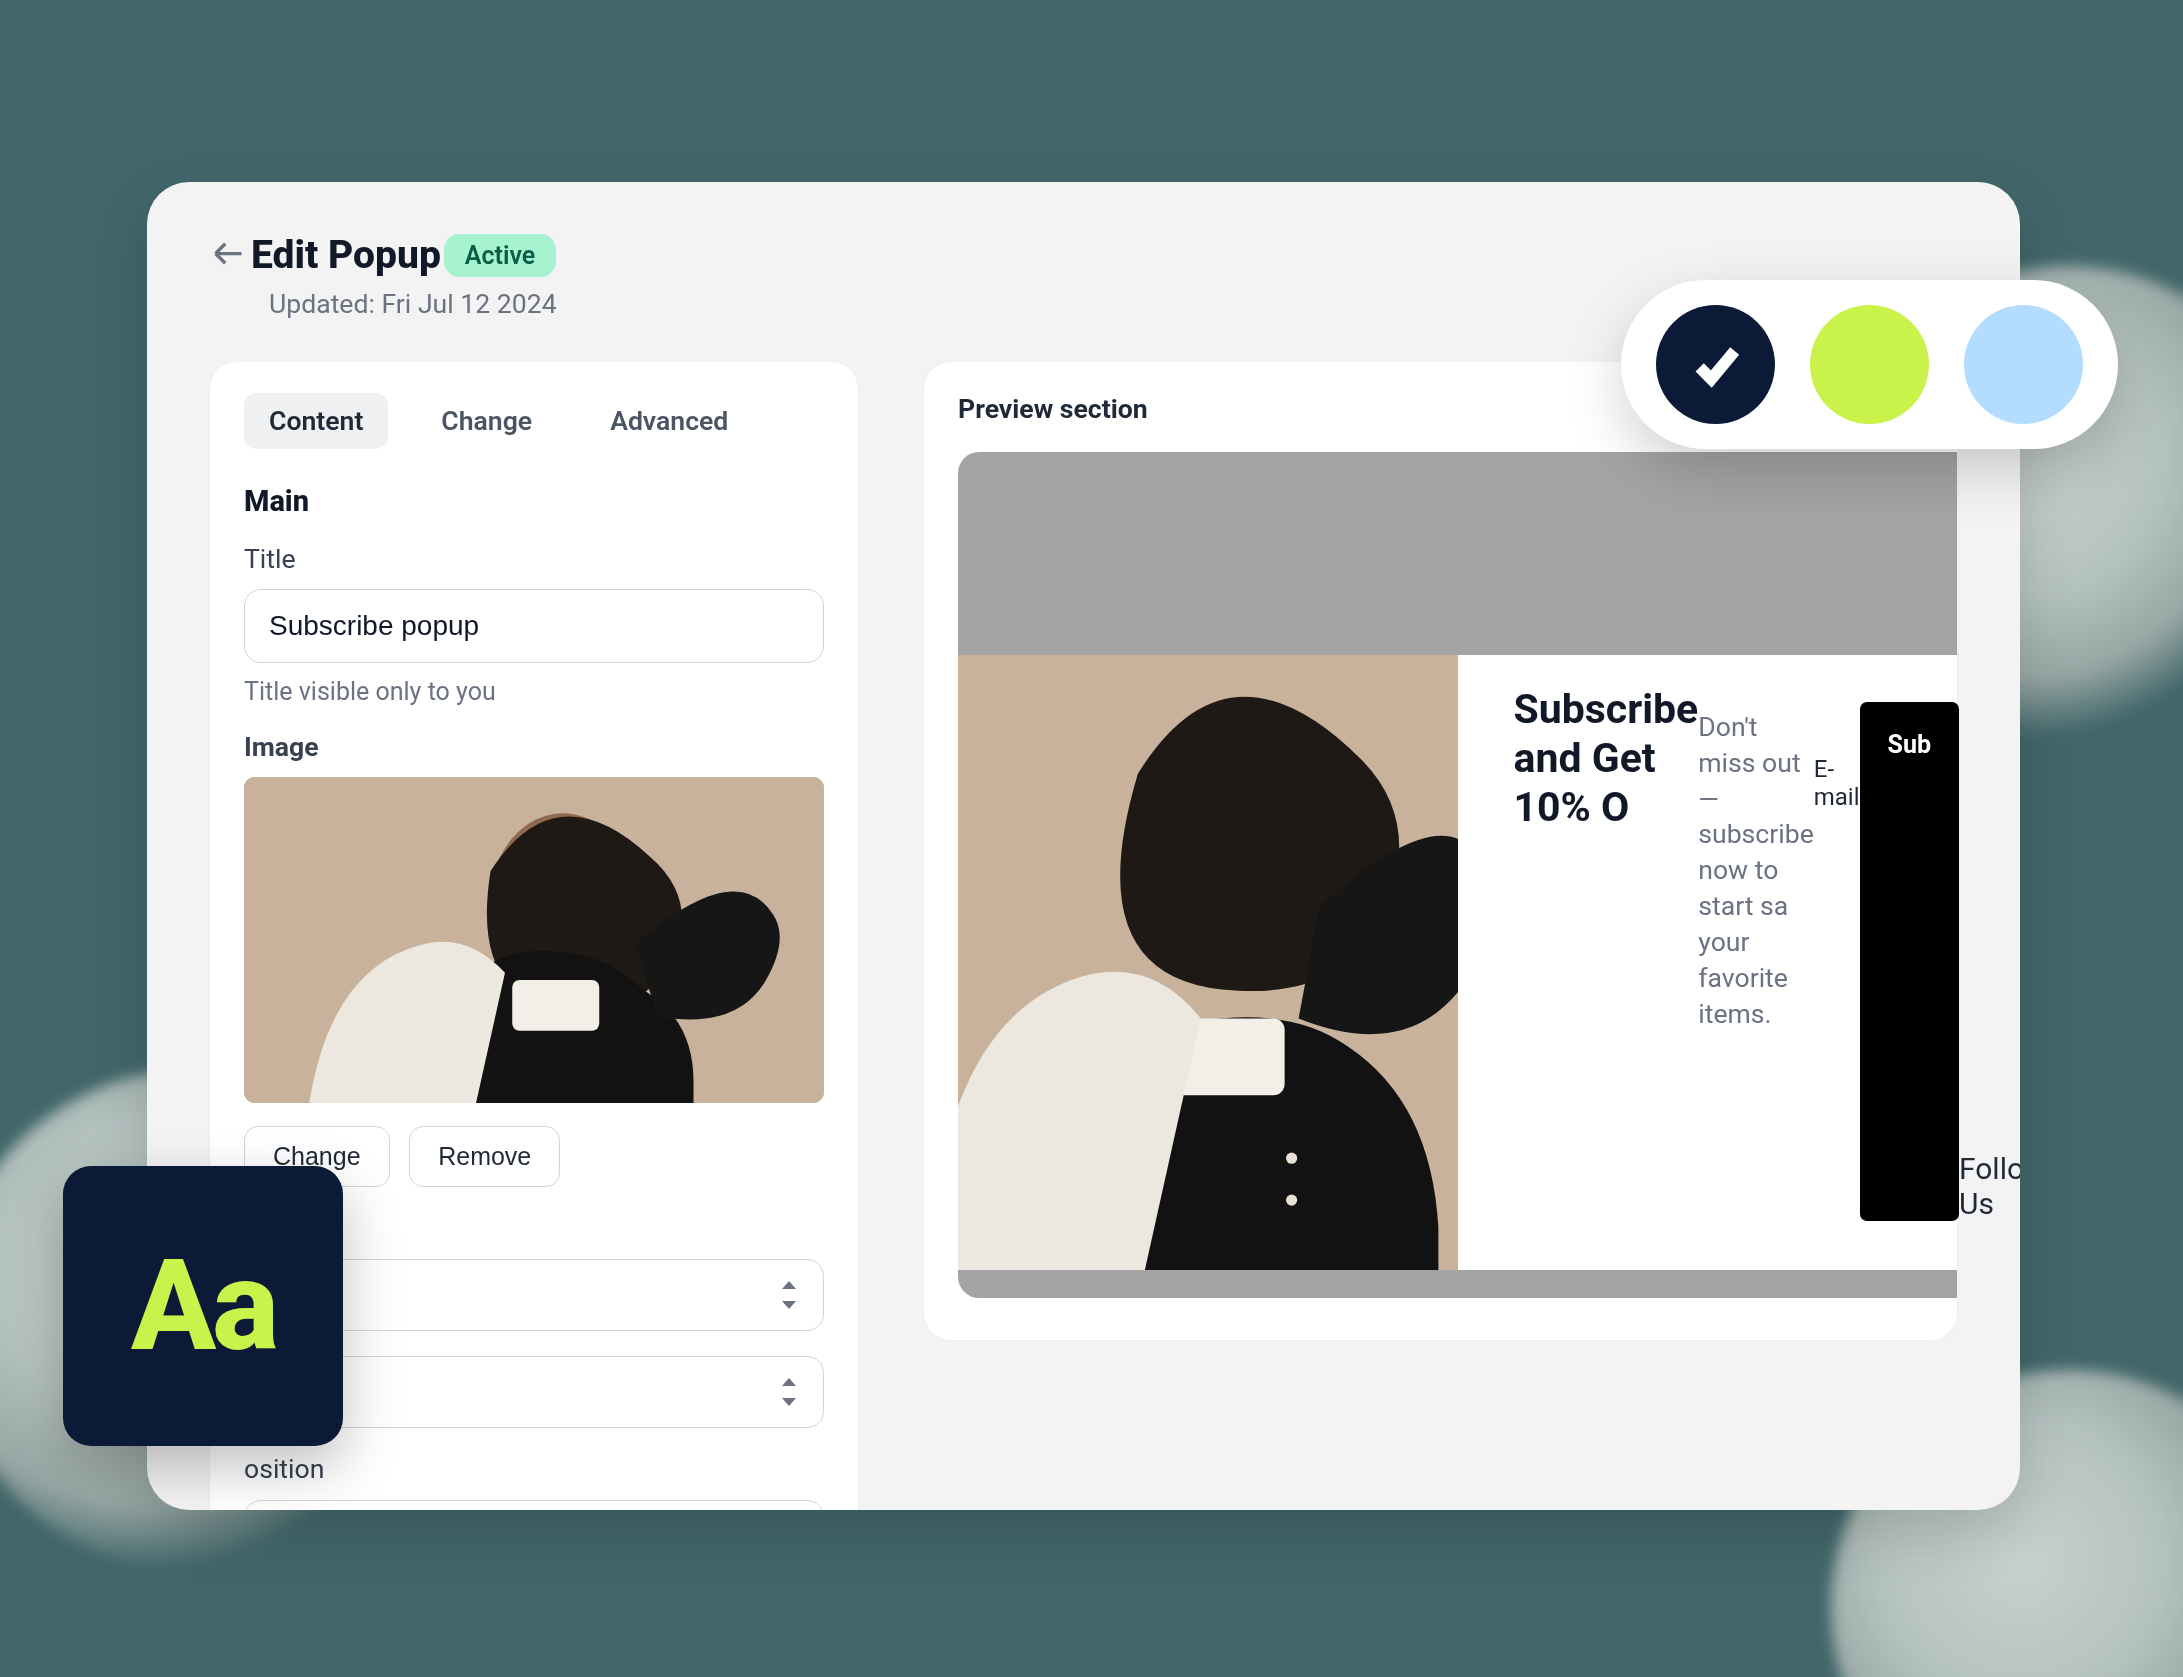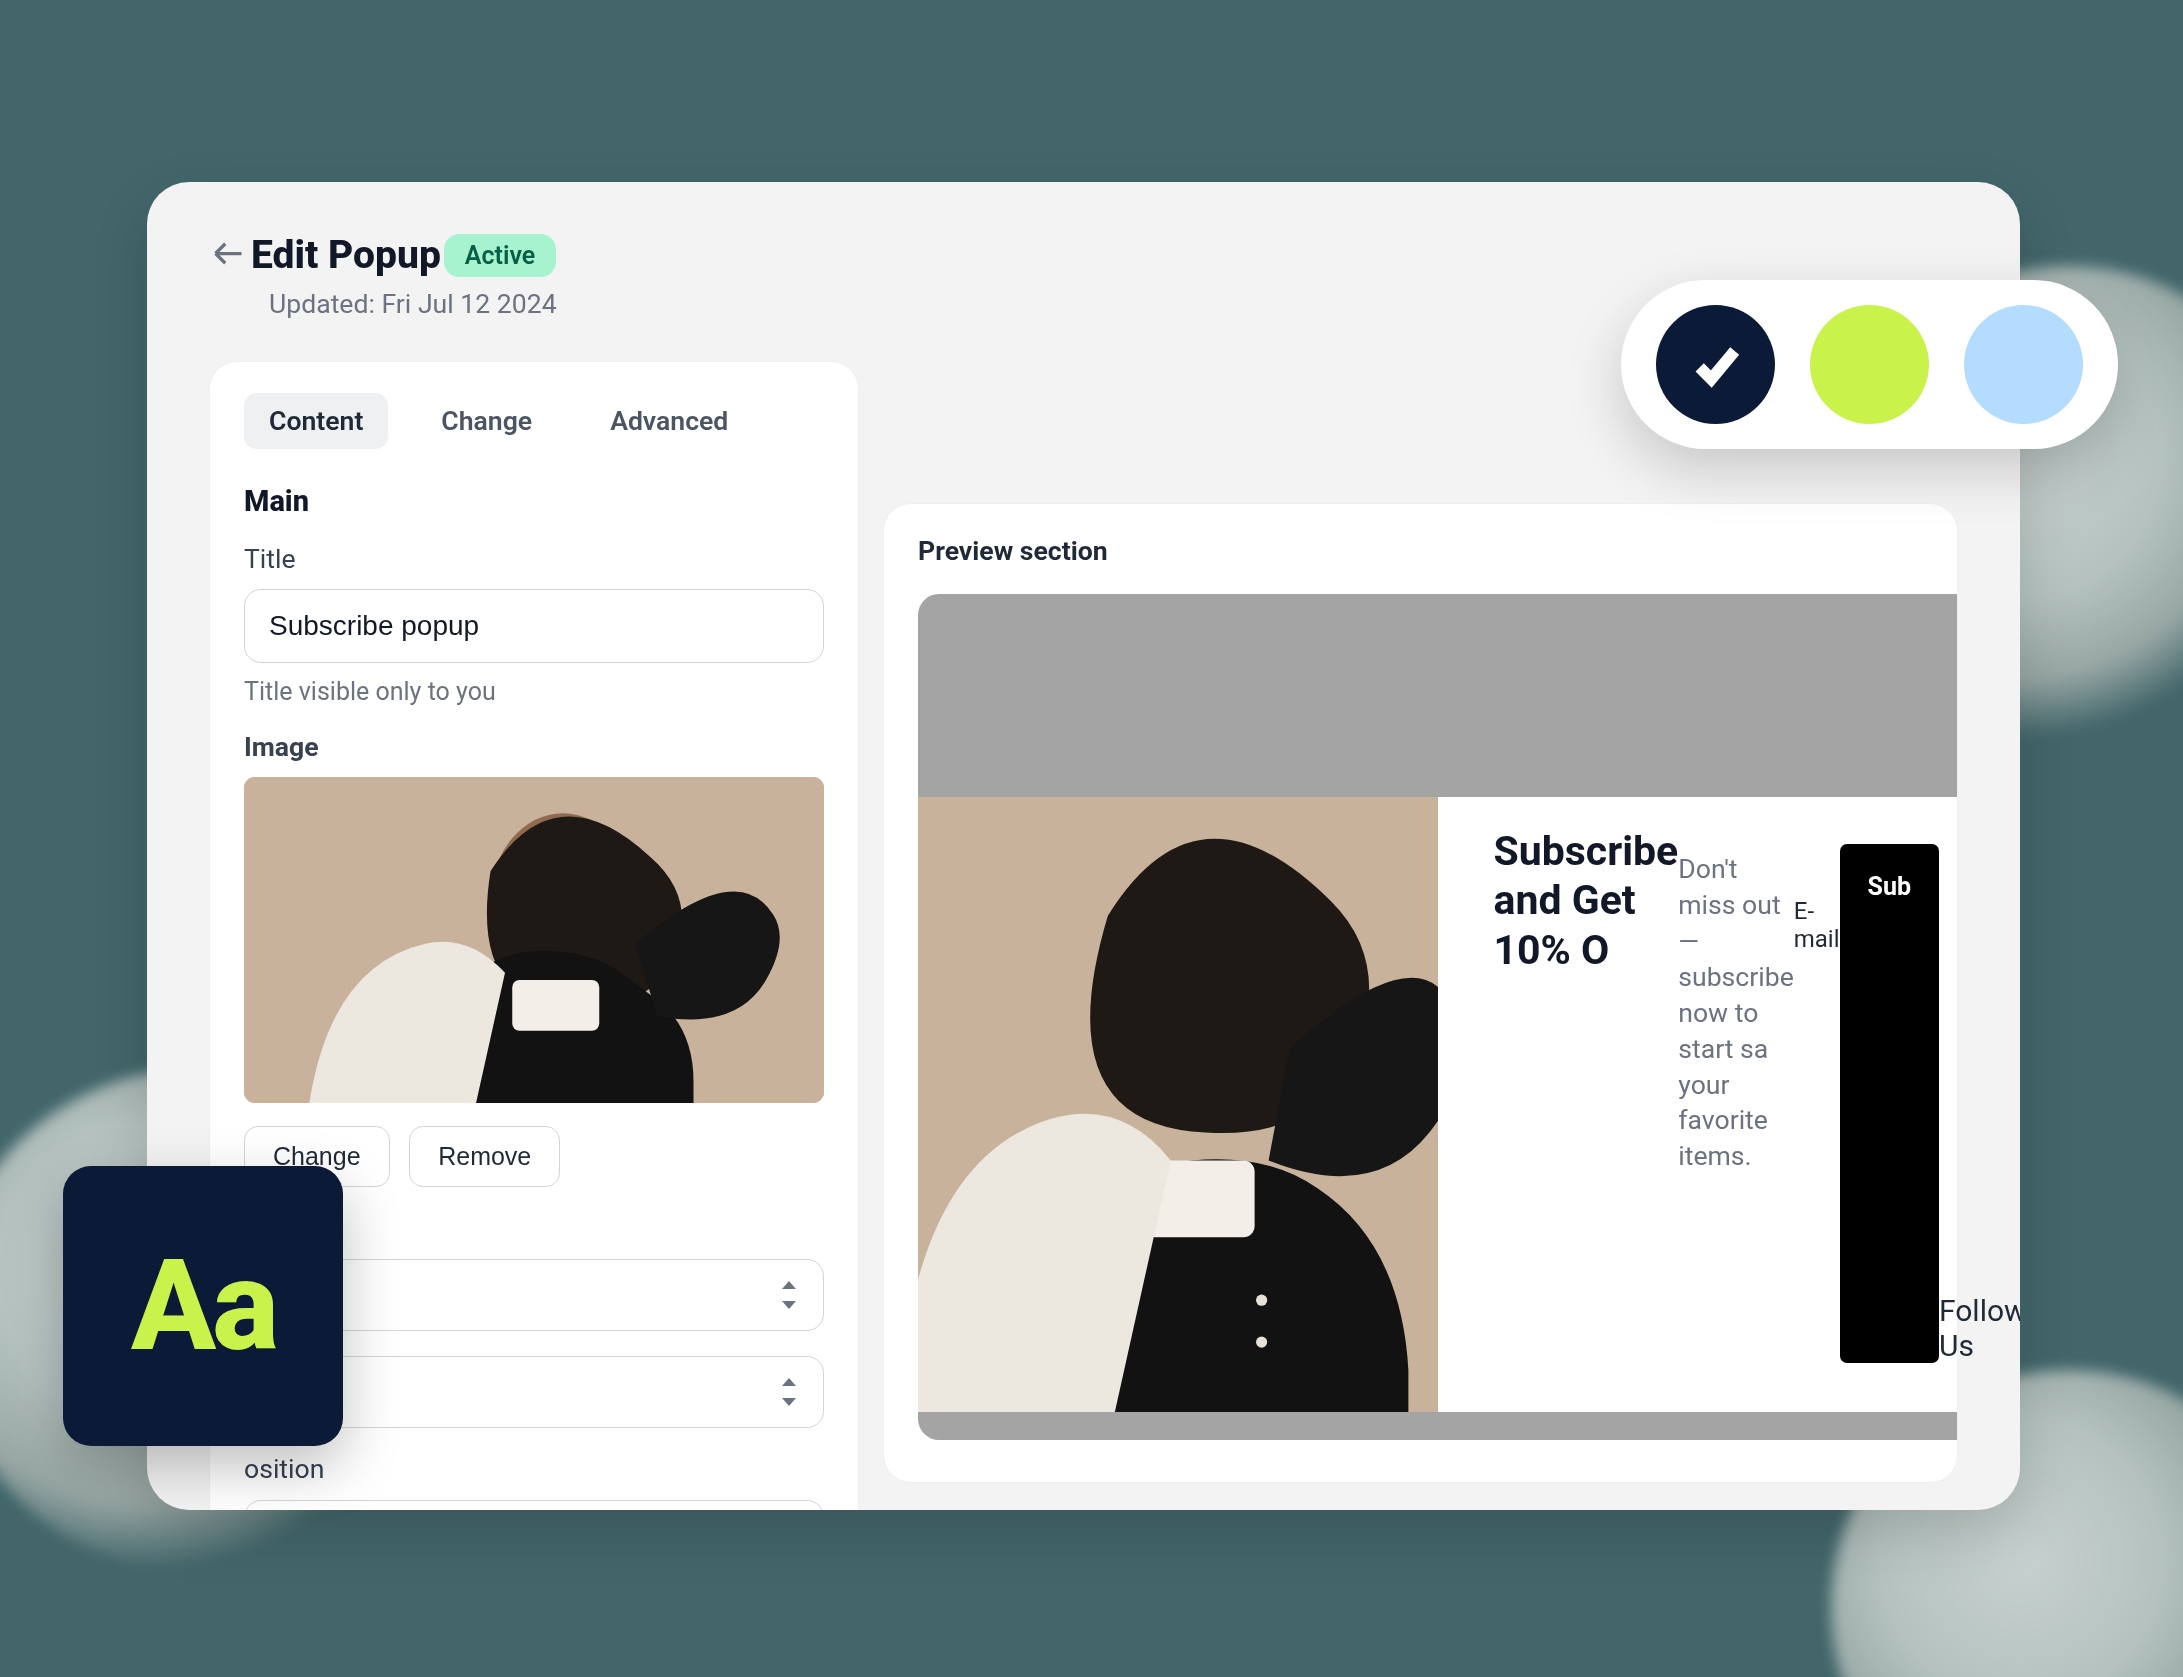--- a/index.html
+++ b/index.html
@@ -57,23 +57,23 @@
   .updated {
     margin-left: 60px;
     margin-top: 9.8px;
     font-size: 26.6px;
     color: #6b7280;
   }
 
   
   .columns {
     display: flex;
-    gap: 24px;
+    gap: 64px;
     padding: 21px 62px 0 62px;
-    align-items: center;
+    align-items: flex-start;
   }
 
   .panel {
     background: #ffffff;
     border-radius: 28px;
     border: 1.4px solid #efeff0;
   }
 
   
   .editor {

